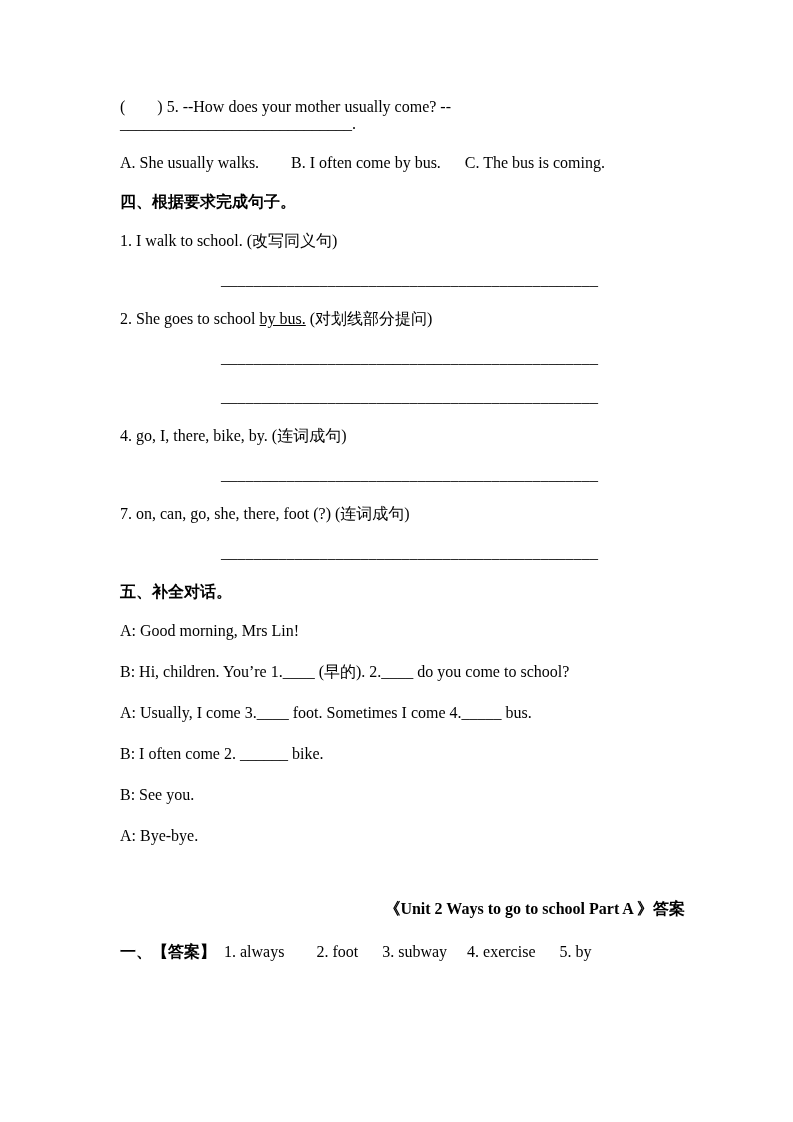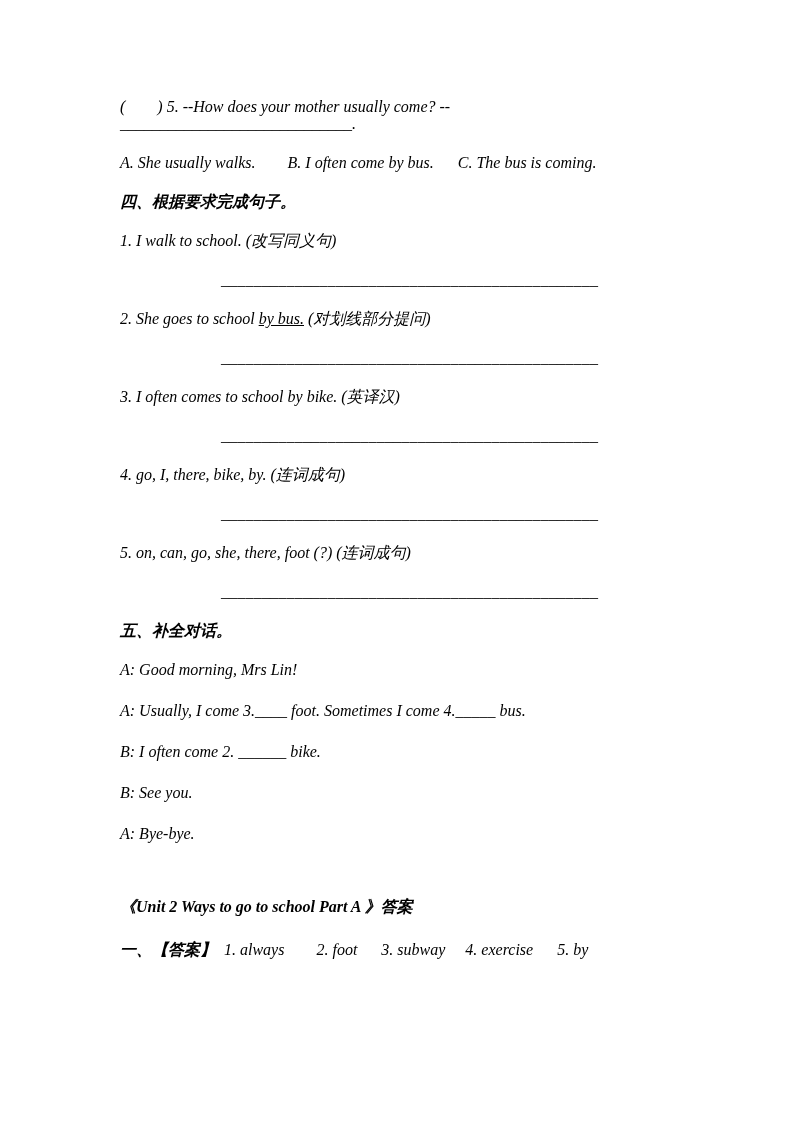--- a/index.html
+++ b/index.html
@@ -8,21 +8,20 @@
     width: 793px;
     height: 1122px;
     font-family: "Liberation Serif", "DejaVu Serif", serif;
     color: #000000;
     overflow: hidden;
   }
   .page {
     width: 793px;
     height: 946px;
     padding: 98px 108px 0 120px;
-    font-style: italic;
   }
   .para {
     font-size: 16px;
     line-height: 17px;
     margin-bottom: 22px;
     white-space: pre-wrap;
   }
   .heading {
     font-size: 16px;
     font-weight: bold;
@@ -32,21 +31,21 @@
   }
   .heading-5 { margin-top: 4px; }
   .blank-line {
     padding-left: 14px;
     letter-spacing: 0.2px;
     text-align: center;
   }
   .dialog-line { margin-bottom: 24px; }
   .ul { text-decoration: underline; }
   .answers-title {
-    text-align: left;
+    text-align: right;
     font-size: 16px;
     font-weight: bold;
     line-height: 17px;
     margin-top: 56px;
     margin-bottom: 26px;
     white-space: pre-wrap;
   }
   .bold { font-weight: bold; }
 </style>
 </head>
@@ -58,32 +57,32 @@
   <p class="para">A. She usually walks.        B. I often come by bus.      C. The bus is coming.</p>
 
   <p class="heading">四、根据要求完成句子。</p>
 
   <p class="para"><span>1. I walk to school. (改写同义句)</span><span class="ul"></span><span></span></p>
   <p class="para blank-line">______________________________________________</p>
 
   <p class="para"><span>2. She goes to school </span><span class="ul">by bus.</span><span> (对划线部分提问)</span></p>
   <p class="para blank-line">______________________________________________</p>
 
-  <p class="para"><span>3. I often comes to school by bike. (英译汉)</span><span class="ul"></span><span></span></p>
   <p class="para blank-line">______________________________________________</p>
 
   <p class="para"><span>4. go, I, there, bike, by. (连词成句)</span><span class="ul"></span><span></span></p>
   <p class="para blank-line">______________________________________________</p>
 
-  <p class="para"><span>5. on, can, go, she, there, foot (?) (连词成句)</span><span class="ul"></span><span></span></p>
+  <p class="para"><span>7. on, can, go, she, there, foot (?) (连词成句)</span><span class="ul"></span><span></span></p>
   <p class="para blank-line">______________________________________________</p>
 
   <p class="heading heading-5">五、补全对话。</p>
 
   <p class="para dialog-line">A: Good morning, Mrs Lin!</p>
+  <p class="para dialog-line">B: Hi, children. You’re 1.____ (早的). 2.____ do you come to school?</p>
   <p class="para dialog-line">A: Usually, I come 3.____ foot. Sometimes I come 4._____ bus.</p>
   <p class="para dialog-line">B: I often come 2. ______ bike.</p>
   <p class="para dialog-line">B: See you.</p>
   <p class="para dialog-line">A: Bye-bye.</p>
 
   <p class="answers-title">《Unit 2 Ways to go to school Part A 》答案</p>
 
   <p class="para"><span class="bold">一、【答案】</span><span>  1. always        2. foot      3. subway     4. exercise      5. by</span></p>
 
 </div>

